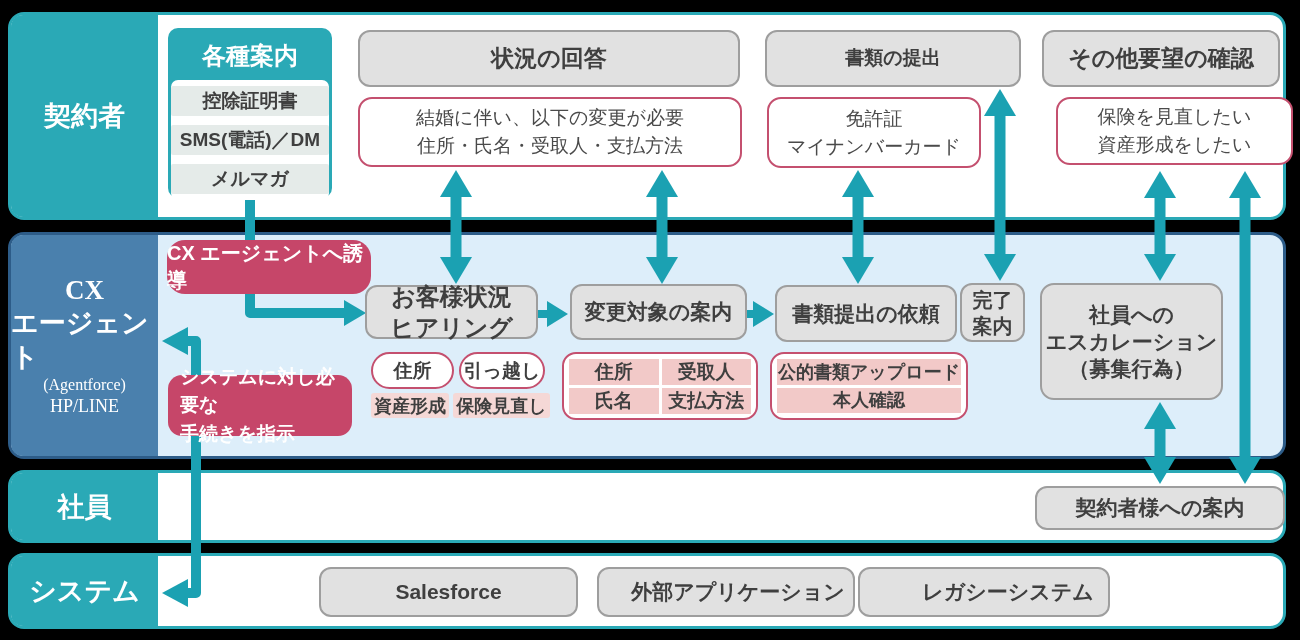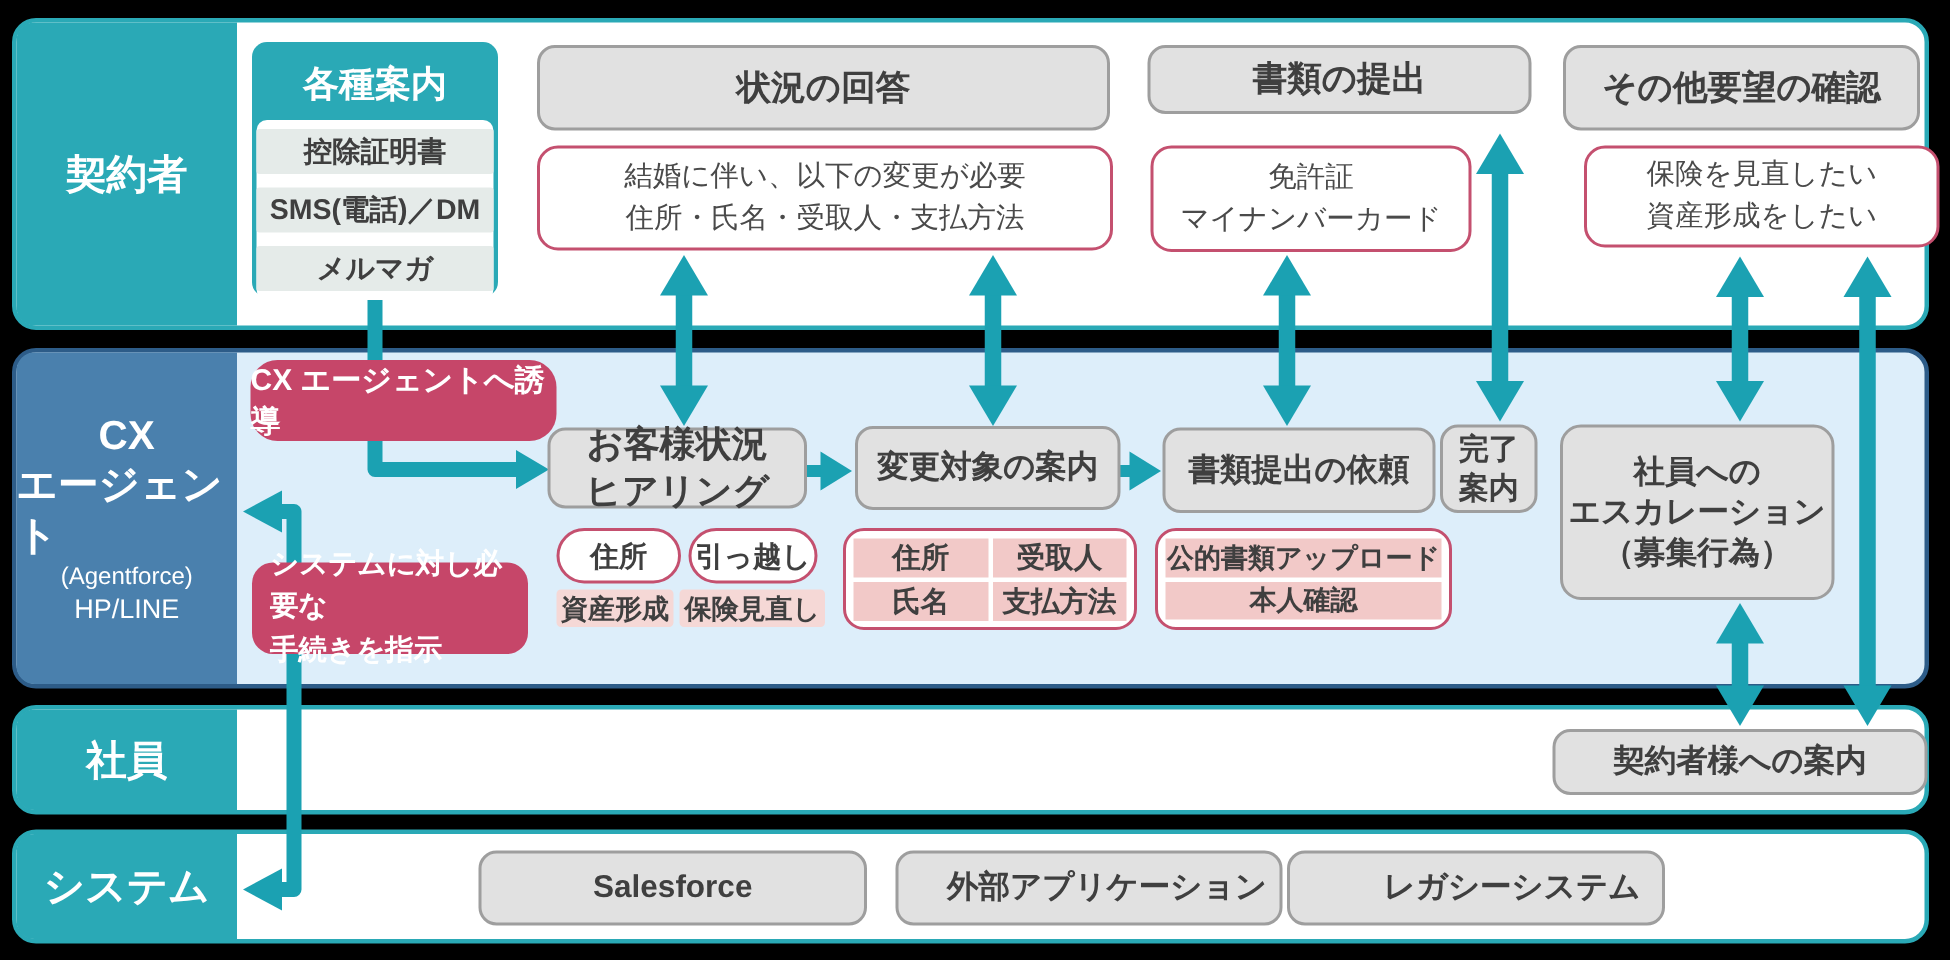--- a/index.html
+++ b/index.html
@@ -34,21 +34,21 @@
 <body>
 
 <div id="canvas">
 
   <div class="panel" style="top:12px;height:208px;background:#fff;border:3px solid #2aa9b6;">
     <div class="lane-label" style="background:#2aa9b6;font-size:27px;">
       <span>契約者</span>
     </div>
   </div>
 
-  <div class="panel" style="top:232px;height:227px;background:#ddeefa;border:3px solid #2d5c88;">
+  <div class="panel" style="top:232px;height:227px;background:#ddeefa;border:3px solid #2d5c88;font-family:Liberation Serif, serif;">
     <div class="lane-label" style="background:#4a80ad;font-size:27px;line-height:1.25;">
       <span>CX</span>
       <span>エージェント</span>
       <span style="font-size:16px;font-weight:500;">(Agentforce)</span>
       <span style="font-size:18px;font-weight:500;">HP/LINE</span>
     </div>
   </div>
 
   <div class="panel" style="top:470px;height:73px;background:#fff;border:3px solid #2aa9b6;">
     <div class="lane-label" style="background:#2aa9b6;font-size:27px;">
@@ -131,21 +131,21 @@
   </div>
 
   <div class="abs gray-box" style="left:358px;top:30px;width:382px;height:57px;font-size:23px;">
     <span>状況の回答</span>
   </div>
   <div class="abs note-box" style="left:358px;top:97px;width:384px;height:70px;font-size:19px;">
     <span>結婚に伴い、以下の変更が必要</span>
     <span>住所・氏名・受取人・支払方法</span>
   </div>
 
-  <div class="abs gray-box" style="left:765px;top:30px;width:256px;height:46px;font-size:23px;">
+  <div class="abs gray-box" style="left:765px;top:30px;width:256px;height:57px;font-size:19px;">
     <span>書類の提出</span>
   </div>
   <div class="abs note-box" style="left:767px;top:97px;width:214px;height:71px;font-size:19px;">
     <span>免許証</span>
     <span>マイナンバーカード</span>
   </div>
 
   <div class="abs gray-box" style="left:1042px;top:30px;width:238px;height:57px;font-size:23px;">
     <span>その他要望の確認</span>
   </div>

